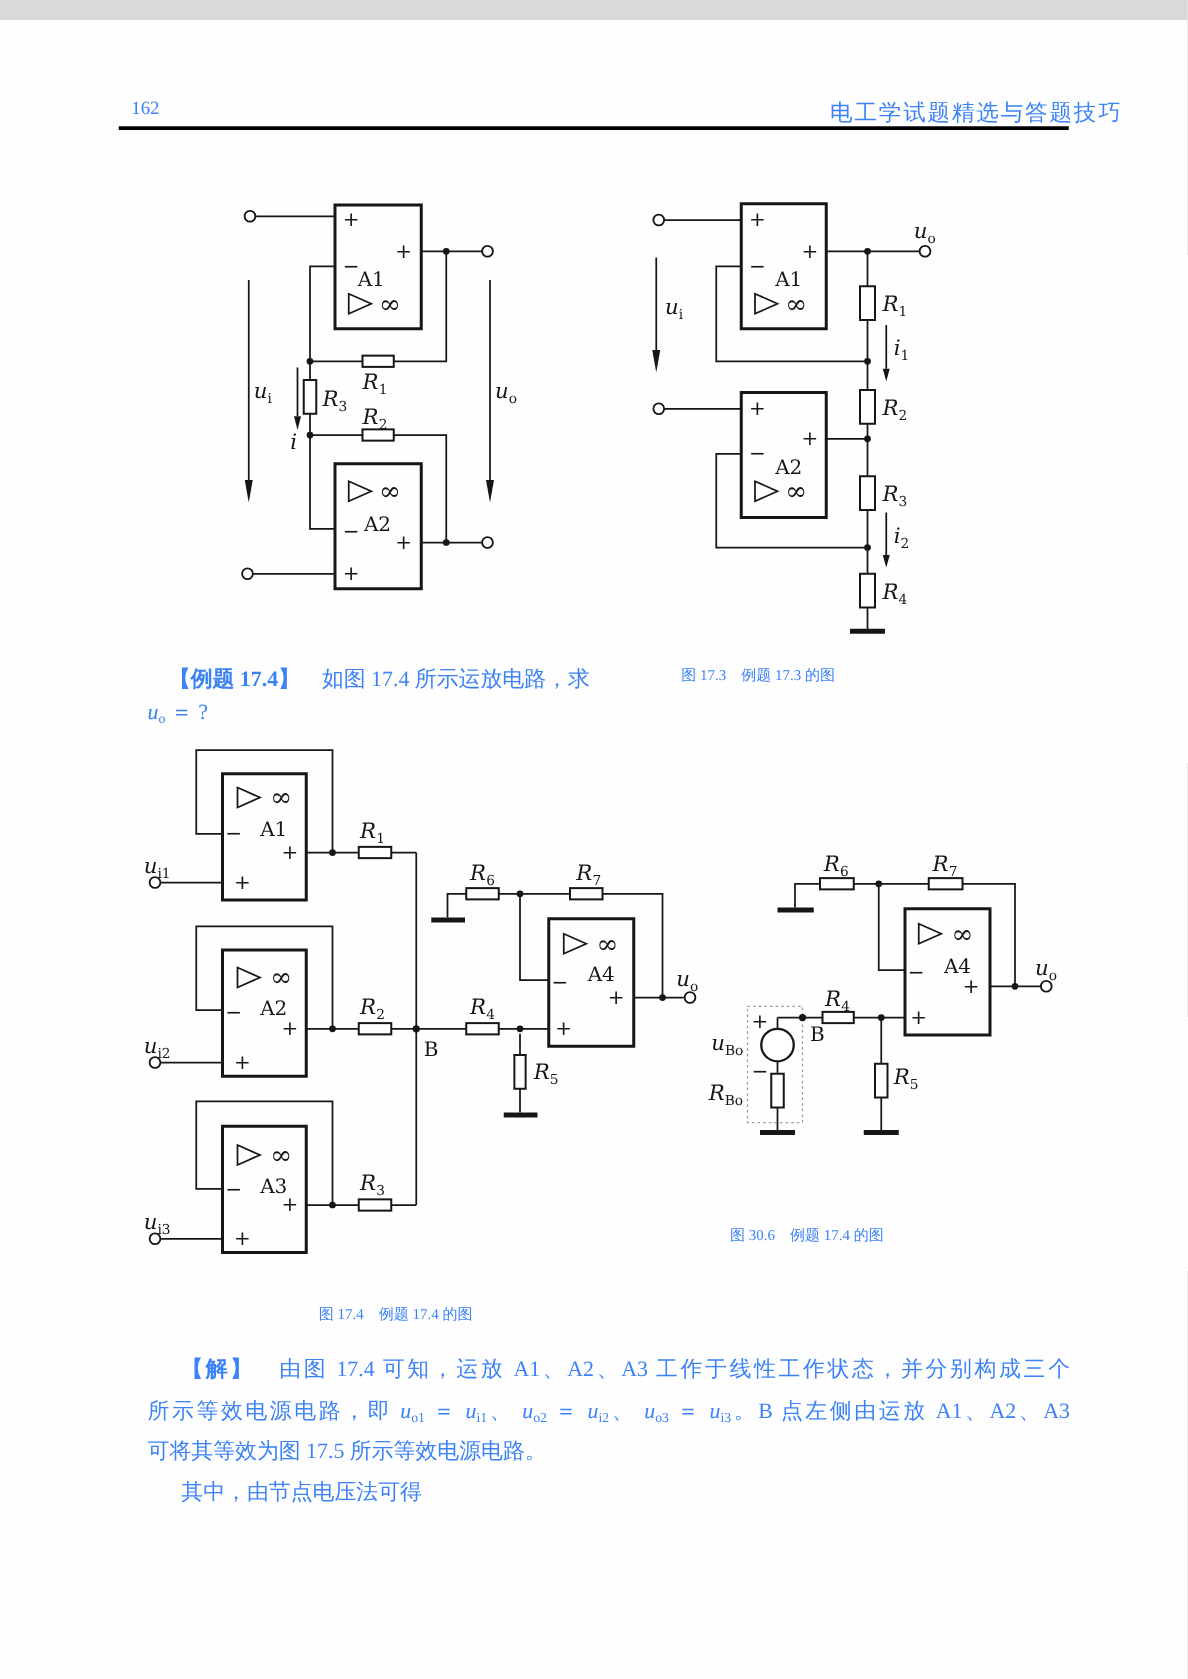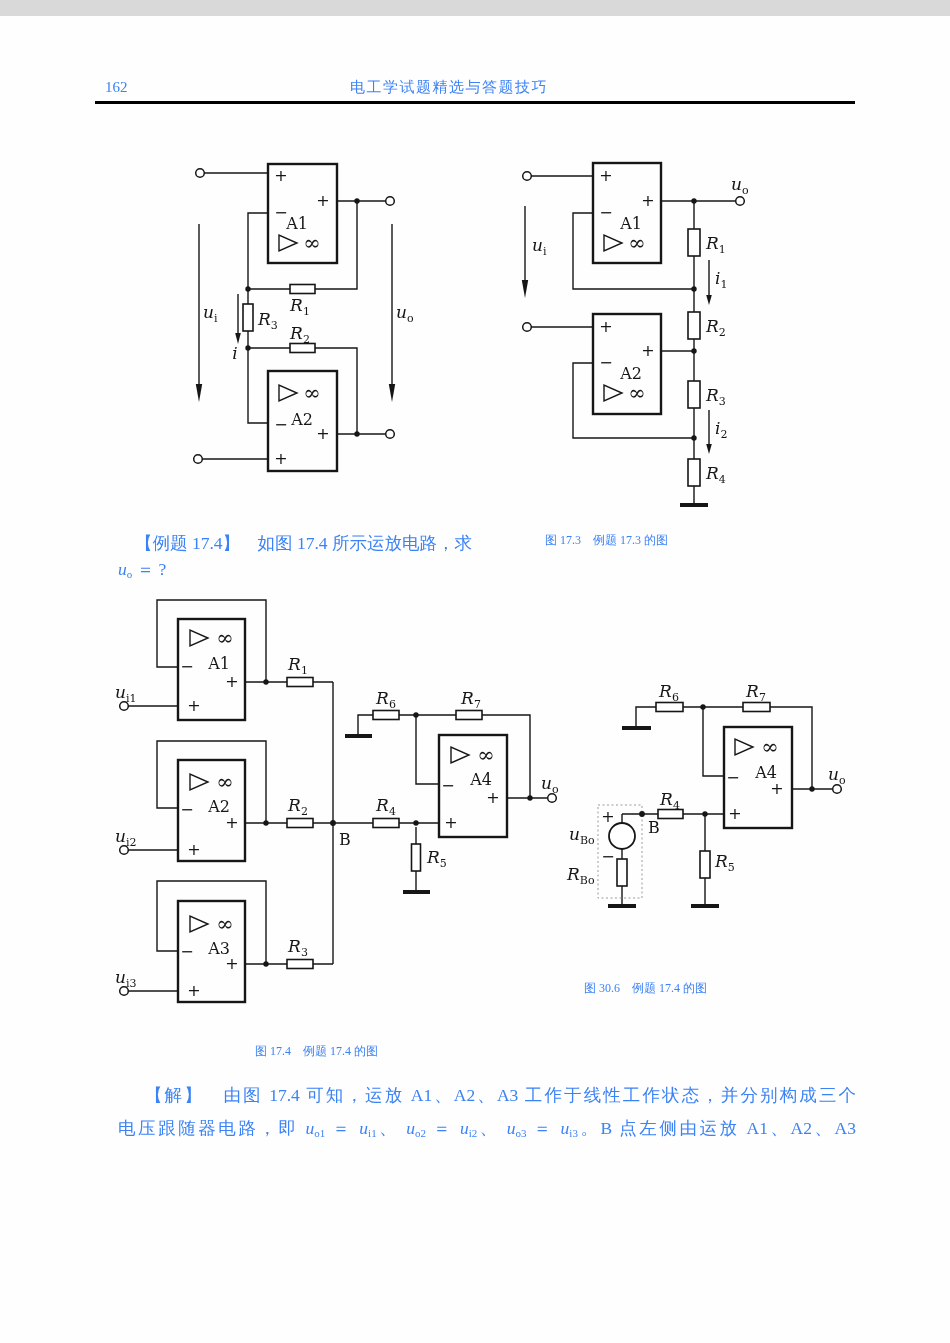--- a/index.html
+++ b/index.html
@@ -1,32 +1,32 @@
 <!DOCTYPE html>
 <html><head>
 <meta charset="utf-8">
 <style>
   *{margin:0;padding:0;box-sizing:border-box}
   html,body{background:#d9d9d9}
   .page{position:relative;width:950px;height:1343px;margin:16px auto;background:#fefefe;
         font-family:"Liberation Serif","DejaVu Serif",serif;color:#3b82f6;overflow:hidden}
   .pagenum{position:absolute;left:105px;top:63px;font-size:15px}
-  .htitle{position:absolute;left:0;top:62px;width:898px;text-align:center;font-size:15px;letter-spacing:1.5px}
+  .htitle{position:absolute;left:0;top:62px;width:898px;text-align:right;font-size:18px;letter-spacing:1.5px}
   .hrule{position:absolute;left:95px;top:85px;width:760px;height:2.5px;background:#000}
   .ex-heading{position:absolute;left:135px;top:515px;font-size:17.5px}
   .cap{position:absolute;font-size:12px}
   .cap-173{left:545px;top:516px}
   .cap-174{left:255px;top:1027px}
   .cap-175{left:584px;top:964px}
   .uo-line{position:absolute;left:118px;top:541px;font-size:17.5px}
   .sol{position:absolute;left:118px;top:1063px;width:738px}
   .sol .ln{height:32.5px;line-height:32.5px;font-size:17.5px;white-space:nowrap}
   .sol .ln.j{white-space:normal;text-align:justify;text-align-last:justify}
   .sol .ln.ind{padding-left:27px}
-  .bd{font-weight:normal}
+  .bd{font-weight:bold}
   .it{font-style:italic}
   sub{font-size:11px;font-style:normal;vertical-align:-0.3em;letter-spacing:0}
   svg{position:absolute;overflow:visible}
   
   .w{stroke:#161616;stroke-width:1.4;fill:none}
   .bx{stroke:#161616;stroke-width:2.4;fill:none}
   .rs{stroke:#161616;stroke-width:1.6;fill:#fff}
   .gd{stroke:#161616;stroke-width:4;fill:none}
   .dt{fill:#161616}
   .tm{stroke:#161616;stroke-width:1.5;fill:#fff}
@@ -350,16 +350,18 @@
     <circle class="tm" cx="272" cy="123" r="4.3"></circle>
     <text class="v" x="263" y="114"><tspan>u</tspan><tspan class="sb" dy="4">o</tspan></text>
     <text class="aa" x="83" y="167">B</text>
   </svg>
 
   <div class="cap cap-175">图  30.6　例题 17.4 的图</div>
   <div class="cap cap-174">图 17.4　例题 17.4 的图</div>
 
   <div class="sol">
     <div class="ln j ind"><span class="bd">【解】</span><span>　由图 17.4 可知，运放 A1、A2、A3 工作于线性工作状态，并分别构成三个</span></div>
-    <div class="ln j"><span>电压跟随器电路，即 </span><span class="it">u</span><sub>o1</sub><span> ＝ </span><span class="it">u</span><sub>i1</sub><span>、 </span><span class="it">u</span><sub>o2</sub><span> ＝ </span><span class="it">u</span><sub>i2</sub><span>、 </span><span class="it">u</span><sub>o3</sub><span> ＝ </span><span class="it">u</span><sub>i3</sub><span>。B 点左侧由运放 A1、A2、A3</span></div>
+    <div class="ln j"><span>所示等效电源电路，即 </span><span class="it">u</span><sub>o1</sub><span> ＝ </span><span class="it">u</span><sub>i1</sub><span>、 </span><span class="it">u</span><sub>o2</sub><span> ＝ </span><span class="it">u</span><sub>i2</sub><span>、 </span><span class="it">u</span><sub>o3</sub><span> ＝ </span><span class="it">u</span><sub>i3</sub><span>。B 点左侧由运放 A1、A2、A3</span></div>
+    <div class="ln"><span>可将其等效为图 17.5 所示等效电源电路。</span></div>
+    <div class="ln ind"><span>其中，由节点电压法可得</span></div>
   </div>
 
 </div>
 
 </body></html>

